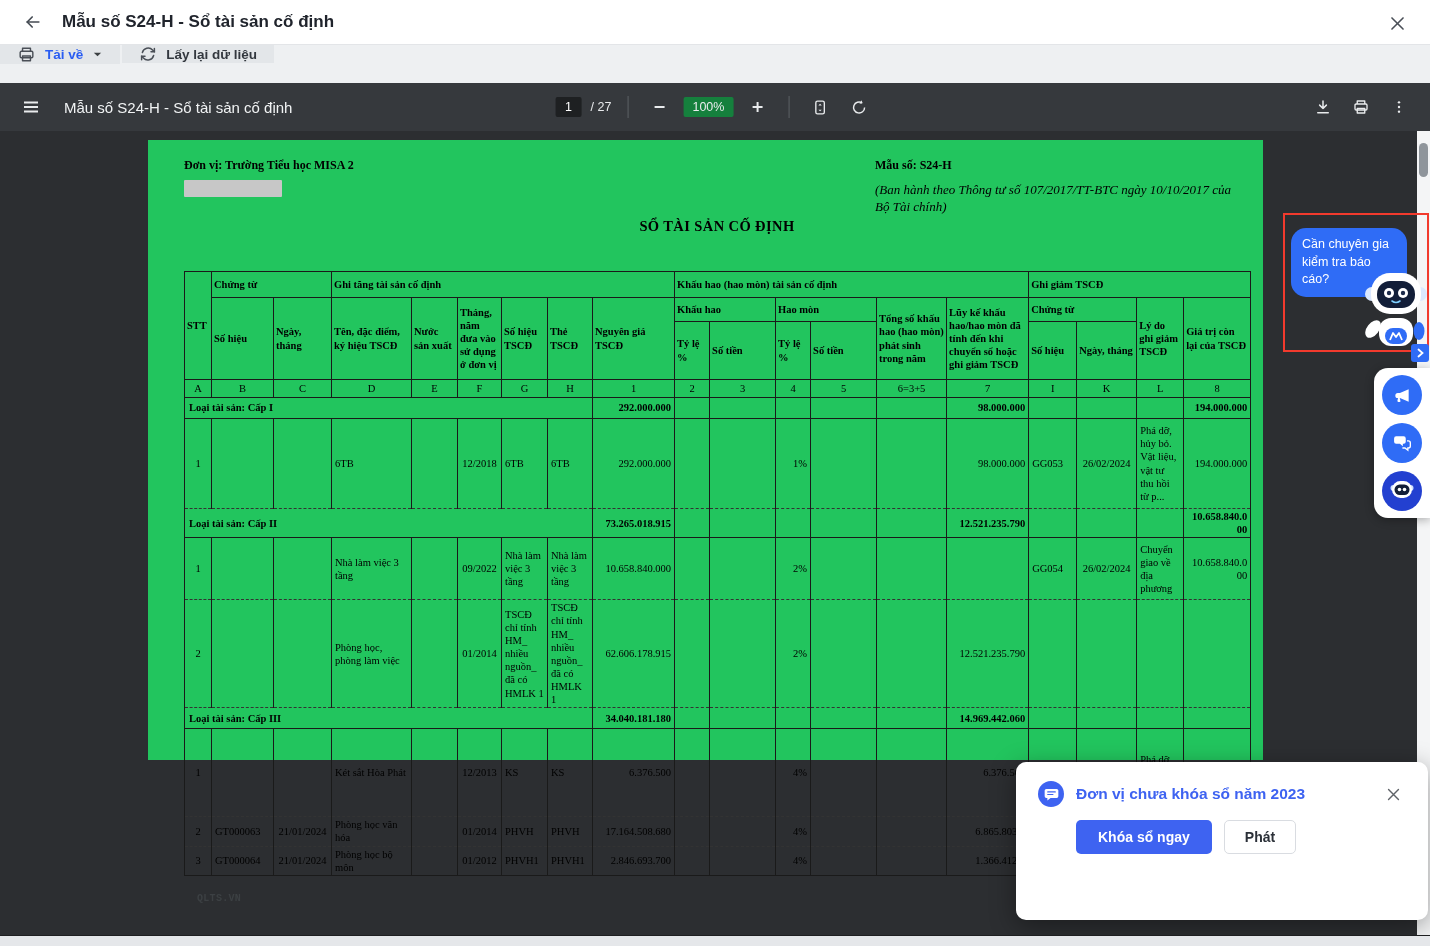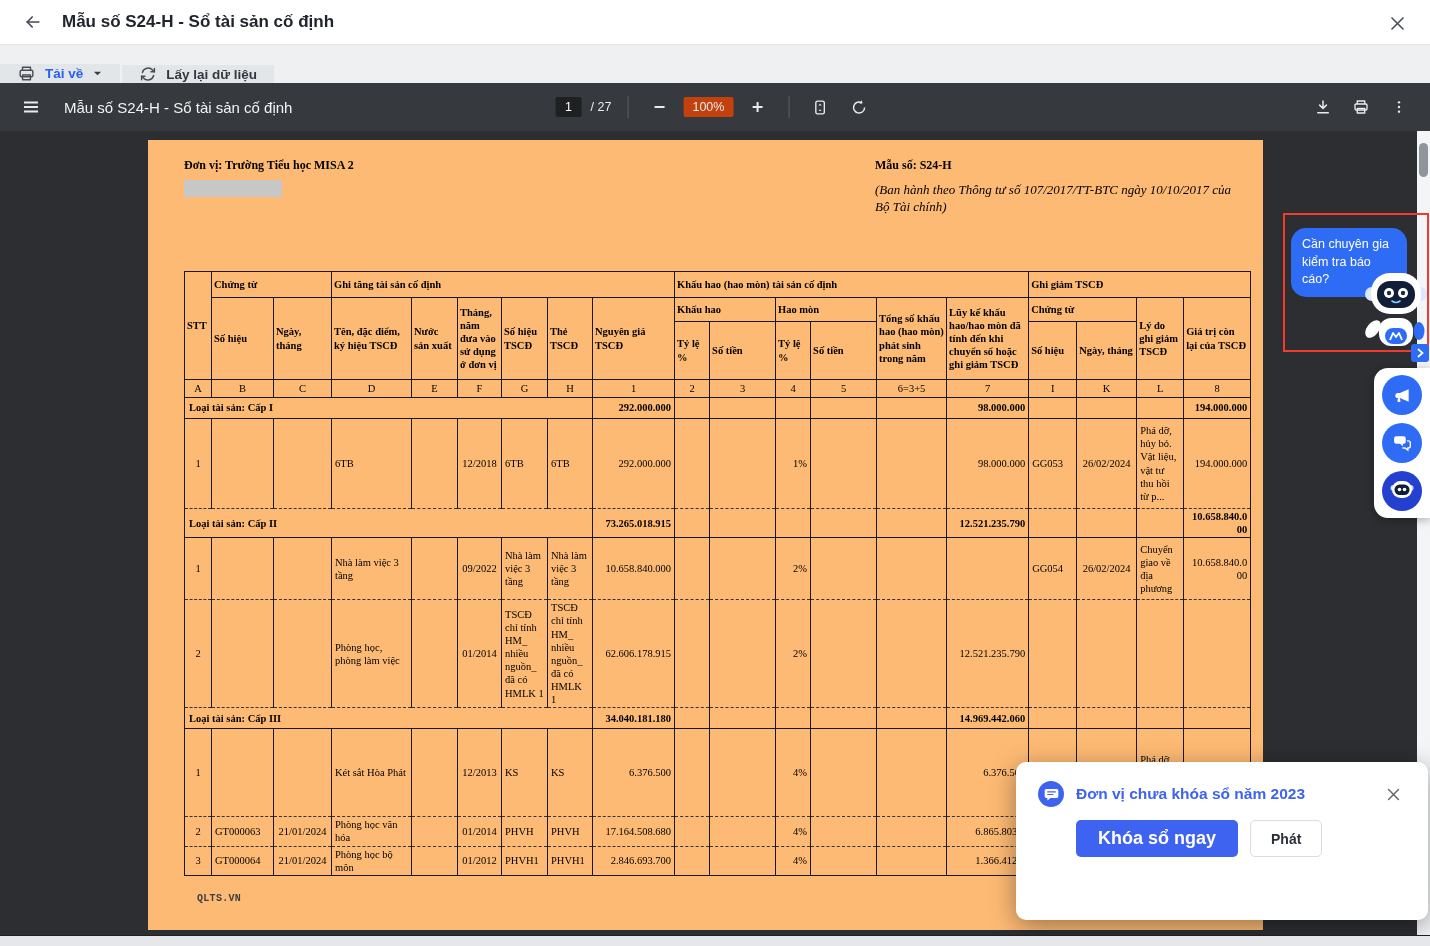--- a/index.html
+++ b/index.html
@@ -6,42 +6,42 @@
   html,body{width:1430px;height:946px;overflow:hidden;background:#fff;font-family:"Liberation Sans",sans-serif}
   button{font-family:inherit}
 
   
   .titlebar{height:45px;background:#fff;border-bottom:1px solid #e3e5e8;display:flex;align-items:center;padding:0 18px;position:relative}
   .back-btn{width:30px;height:30px;border:none;background:none;display:flex;align-items:center;justify-content:center;cursor:pointer;color:#444a52}
   .win-title{font-size:17px;font-weight:700;color:#20242c;margin-left:14px}
   .close-btn{position:absolute;right:18px;top:8px;width:30px;height:30px;border:none;background:none;display:flex;align-items:center;justify-content:center;cursor:pointer;color:#4a4f57}
 
   
-  .toolbar{height:38px;background:#eef0f2;display:flex;align-items:flex-end}
+  .toolbar{height:38px;background:#eef0f2;display:flex;align-items:flex-start}
   .tb-btn{display:flex;align-items:center;gap:9px;padding:0 17px;border:none;cursor:pointer;font-size:13.5px;font-weight:700;background:transparent;color:#33383f}
   .tb-btn.shaded{background:#e3e6e9;margin-right:2px}
   .tb-btn .lbl-blue{color:#2a5df2}
   .tb-btn .lbl-red{color:#e8453c}
   .tb-icon{display:flex;align-items:center;color:#4a4f57}
 
   
   .pdfbar{height:48px;background:#36393d;display:flex;align-items:center;padding:0 16px;position:relative;color:#e9ebed}
   .pdf-left{display:flex;align-items:center;gap:18px}
   .pdf-title{font-size:15px;color:#f1f3f4}
   .pdf-center{position:absolute;left:50%;transform:translateX(-50%);display:flex;align-items:center;gap:9px}
   .page-input{width:26px;height:20px;background:#1e2022;border:none;color:#fff;text-align:center;font-size:12.5px;border-radius:2px}
   .page-total{font-size:12.5px;color:#e9ebed}
   .vsep{width:1px;height:22px;background:#5c6165;margin:0 7px}
   .icon-btn{width:30px;height:30px;border:none;background:none;display:flex;align-items:center;justify-content:center;cursor:pointer;color:#e9ebed}
-  .zoom-chip{background:#c2410c;padding:3px 9px;font-size:12.5px;border-radius:2px}
+  .zoom-chip{background:#15803d;padding:3px 9px;font-size:12.5px;border-radius:2px}
   .pdf-right{margin-left:auto;display:flex;align-items:center;gap:8px}
 
   
   .viewer{position:relative;height:804px;background:#2c2e31;overflow:hidden}
-  .page{position:absolute;left:148px;top:9px;width:1115px;height:790px;background:#fdba74;color:#000;font-family:"Liberation Serif",serif}
+  .page{position:absolute;left:148px;top:9px;width:1115px;height:620px;background:#22c55e;color:#000;font-family:"Liberation Serif",serif}
   .hstrip{height:11px;background:#e5e7ea;border-top:1px solid #1e1f21}
 
   .doc-unit{position:absolute;left:36px;top:18px;font-weight:bold;font-size:12px}
   .doc-redact{position:absolute;left:36px;top:40px;width:98px;height:17px;background:#c7c7c7;border-radius:1px;filter:blur(.6px)}
   .doc-right{position:absolute;left:727px;top:18px;width:364px;text-align:left}
   .doc-form{font-weight:bold;font-size:12px}
   .doc-issued{font-style:italic;font-size:13px;line-height:1.3;margin-top:9px}
   .doc-title{position:absolute;left:36px;top:78px;width:1066px;text-align:center;font-weight:bold;font-size:14.5px;letter-spacing:.4px}
   .doc-year{position:absolute;left:36px;top:107px;width:1066px;text-align:center;font-size:12px}
   .doc-footer{position:absolute;left:49px;top:753px;font-family:Liberation Mono, monospace;font-size:10px;color:#3c4043;font-weight:700;letter-spacing:.3px}
@@ -76,21 +76,21 @@
 
   
   .notif{position:absolute;left:1016px;top:631px;width:412px;height:158px;background:#ffffff;border-radius:10px;box-shadow:0 6px 26px rgba(0,0,0,.38);z-index:10;padding:19px 22px;font-family:"Liberation Sans",sans-serif}
   .notif-head{display:flex;align-items:center;gap:12px}
   .notif-icon{width:26px;height:26px;border-radius:50%;background:#3e63f1;flex:none;display:flex;align-items:center;justify-content:center}
   .notif-title{font-size:15.5px;font-weight:700;color:#3e63f1}
   .notif-close{margin-left:auto;border:none;background:none;cursor:pointer;color:#5f6368;width:26px;height:26px;display:flex;align-items:center;justify-content:center}
   .notif-body{margin:7px 0 0 38px;font-size:14px;color:#5a6472;line-height:1.55;width:322px}
   .notif-link{color:#2f63f2;font-weight:700;text-decoration:none;cursor:pointer}
   .notif-actions{margin:13px 0 0 38px;display:flex;gap:12px}
-  .btn-primary{background:#3e63f1;color:#fff;font-weight:700;font-size:18px;border:none;border-radius:5px;padding:8px 22px;cursor:pointer}
+  .btn-primary{background:#3e63f1;color:#fff;font-weight:700;font-size:14px;border:none;border-radius:5px;padding:8px 22px;cursor:pointer}
   .btn-secondary{background:#fff;color:#2b3038;font-weight:600;font-size:14px;border:1px solid #d9dce1;border-radius:5px;padding:8px 20px;cursor:pointer}
 </style>
 </head>
 <body>
 
 <header class="titlebar">
   <button class="back-btn">
     <span style="display:flex">
       <svg width="20" height="20" viewBox="0 0 24 24" fill="none" stroke="currentColor" stroke-width="2" stroke-linecap="round" stroke-linejoin="round">
           <path d="M19 12H5"></path>
@@ -217,20 +217,21 @@
 
 <div class="viewer">
 
   <div class="page">
     <div class="doc-unit">Đơn vị: Trường Tiểu học MISA 2</div>
     <div class="doc-redact"></div>
     <div class="doc-right">
       <div class="doc-form">Mẫu số: S24-H</div>
       <div class="doc-issued">(Ban hành theo Thông tư số 107/2017/TT-BTC ngày 10/10/2017 của Bộ Tài chính)</div>
     </div>
+    <div class="doc-title">SỔ TÀI SẢN CỐ ĐỊNH</div>
 
     <table class="s24">
       <colgroup>
         <col style="width:27px">
           <col style="width:62px">
           <col style="width:58px">
           <col style="width:80px">
           <col style="width:46px">
           <col style="width:44px">
           <col style="width:46px">

